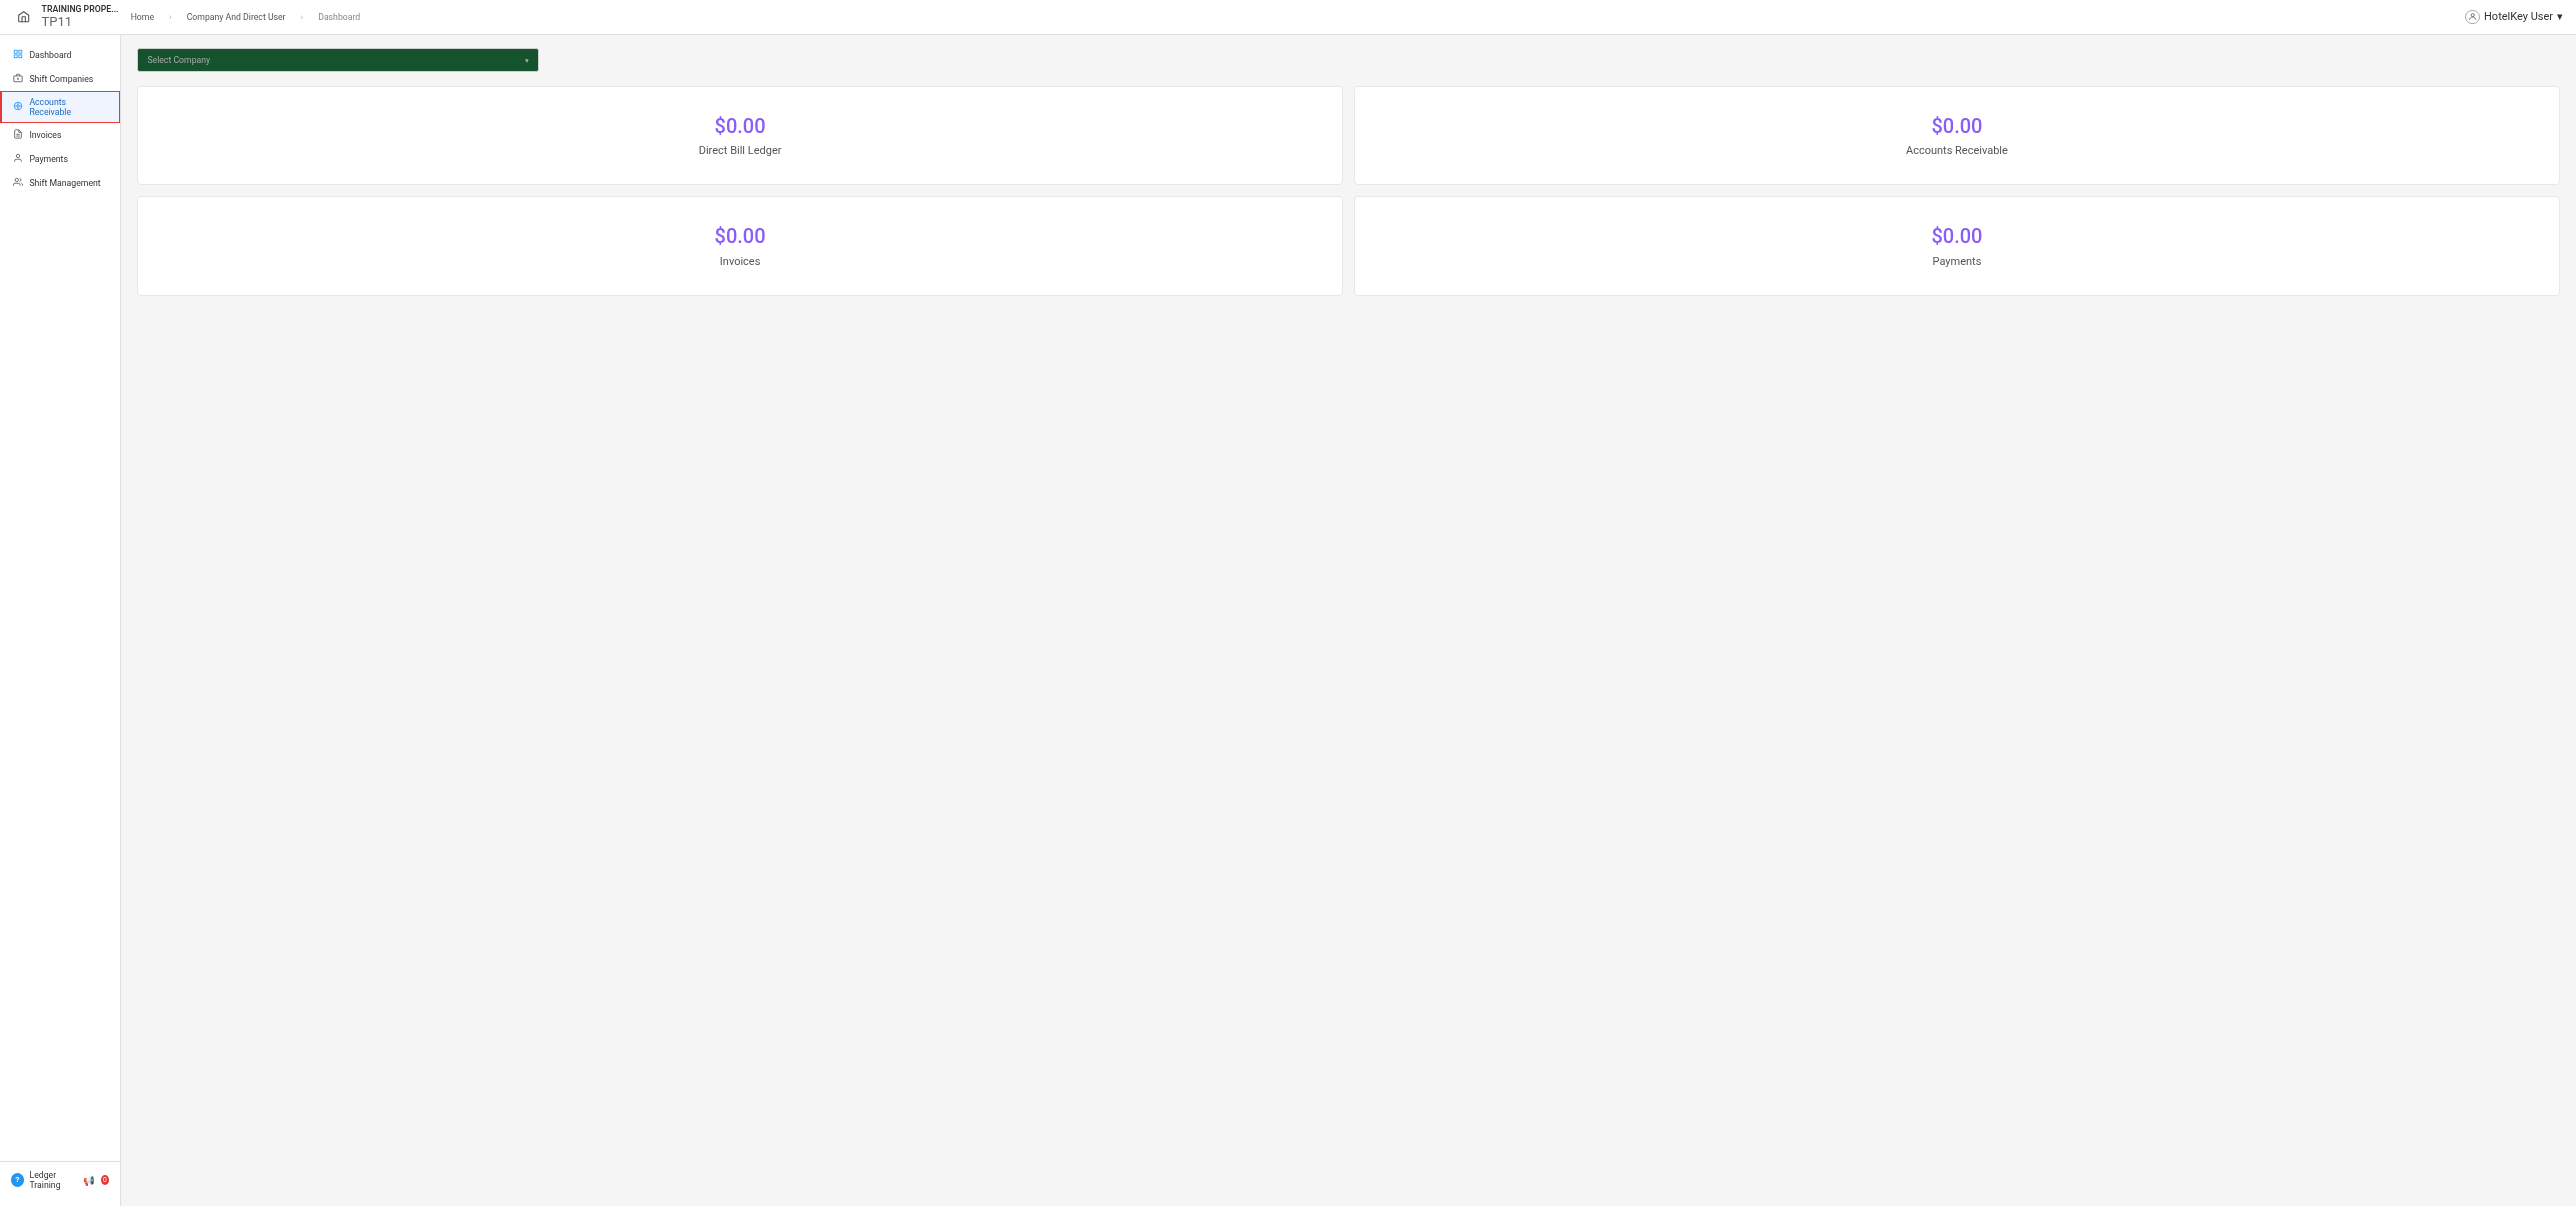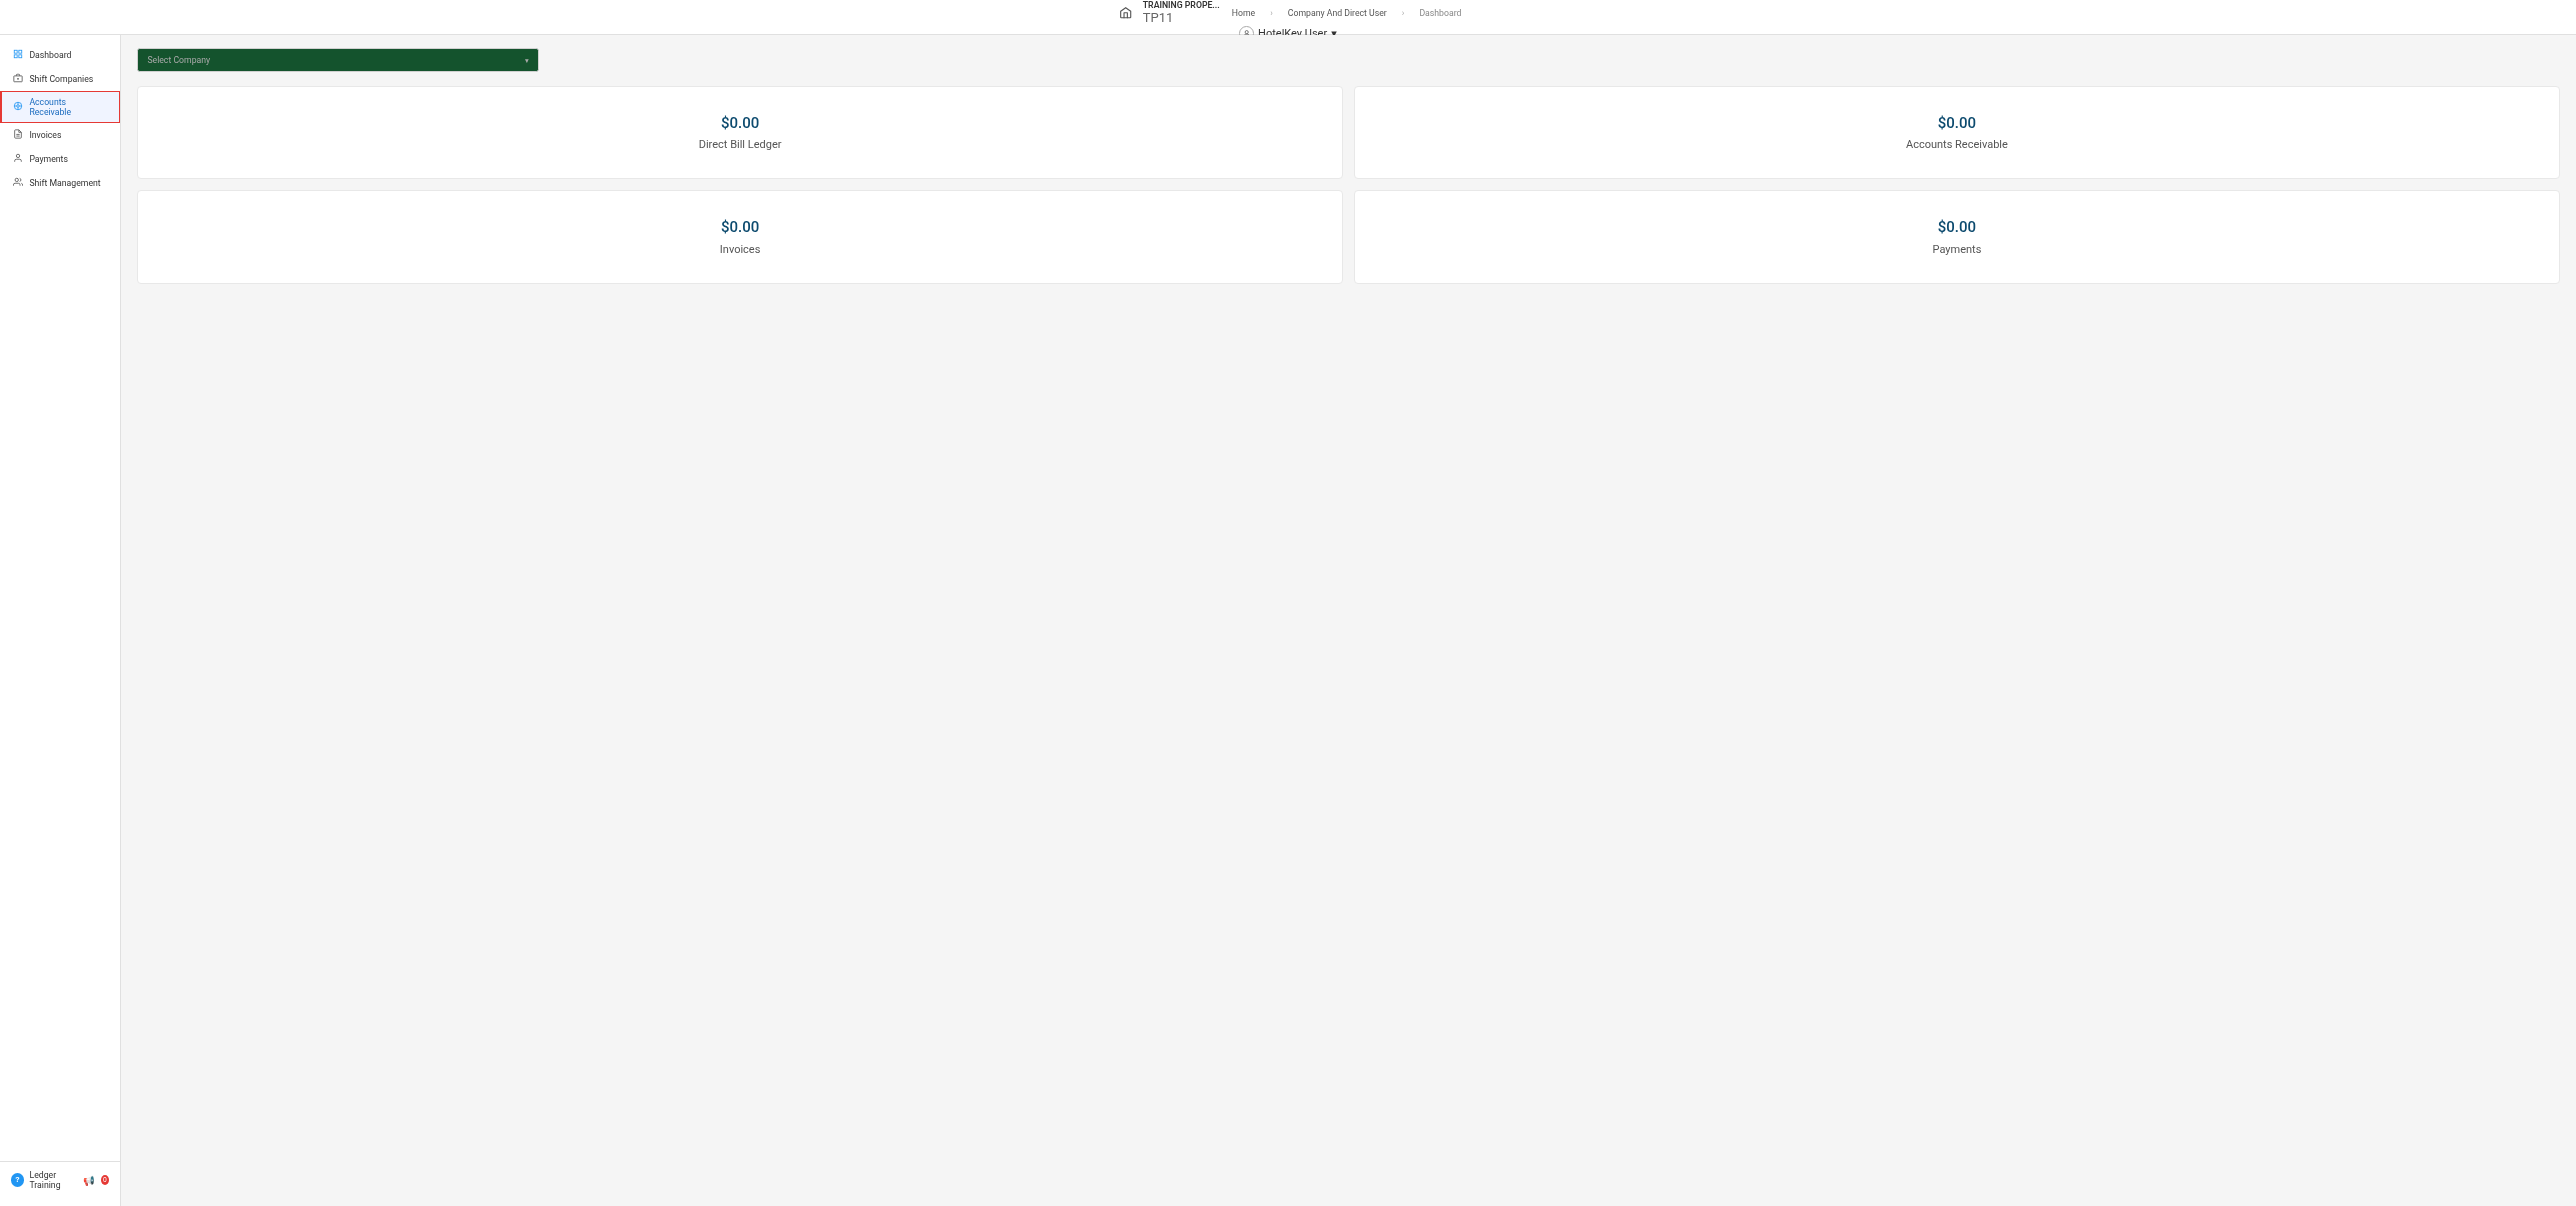--- a/index.html
+++ b/index.html
@@ -2,21 +2,21 @@
 <html style="font-size:10.7px"><head>
   <meta charset="utf-8">
   <style>
     * { box-sizing: border-box; margin: 0; padding: 0; }
     body { font-family: -apple-system, BlinkMacSystemFont, 'Segoe UI', Roboto, sans-serif; background: #f5f5f5; display: flex; flex-direction: column; height: 100vh; overflow: hidden; }
 
     
     .header {
       display: flex; align-items: center; justify-content: space-between;
       background: #fff; border-bottom: 0.7px solid #e0e0e0;
-      padding: 0 13.4px; height: 35px; flex-shrink: 0; flex-direction: column;
+      padding: 0 13.4px; height: 35px; flex-shrink: 0;
     }
     .header-left { display: flex; align-items: center; gap: 6.7px; }
     .header-logo { font-size: 8.7px; font-weight: 600; color: #333; line-height: 1.2; }
     .header-logo .subtitle { font-size: 13px; color: #666; font-weight: 400; }
     .home-icon-wrapper { display: flex; align-items: center; justify-content: center; width: 21.5px; height: 21.5px; }
     .breadcrumb { display: flex; align-items: center; gap: 15px; font-size: 8.7px; color: #555; margin-left: 5.4px; }
     .breadcrumb .sep { color: #aaa; }
     .breadcrumb .current { color: #888; }
     .header-right { display: flex; align-items: center; gap: 4px; font-size: 11px; color: #333; cursor: pointer; }
     .user-icon { width: 14.8px; height: 14.8px; border-radius: 50%; border: 1px solid #aaa; display: flex; align-items: center; justify-content: center; font-size: 8px; color: #555; }
@@ -63,21 +63,21 @@
     
     .cards-grid {
       display: grid; grid-template-columns: 1fr 1fr;
       gap: 10.7px;
     }
     .card {
       background: #fff; border: 0.7px solid #e8e8e8; border-radius: 4px;
       display: flex; flex-direction: column; align-items: center; justify-content: center;
       padding: 27px 13.4px; min-height: 87px;
     }
-    .card-amount { font-size: 15px; font-weight: 500; color: #0c4a6e; margin-bottom: 6.7px; }
+    .card-amount { font-size: 20px; font-weight: 500; color: #8b5cf6; margin-bottom: 6.7px; }
     .card-label { font-size: 11px; color: #555; }
 
     
     ::-webkit-scrollbar { width: 4px; }
     ::-webkit-scrollbar-thumb { background: #ccc; border-radius: 2px; }
   </style>
 </head>
 <body>
 
 <div class="header">

